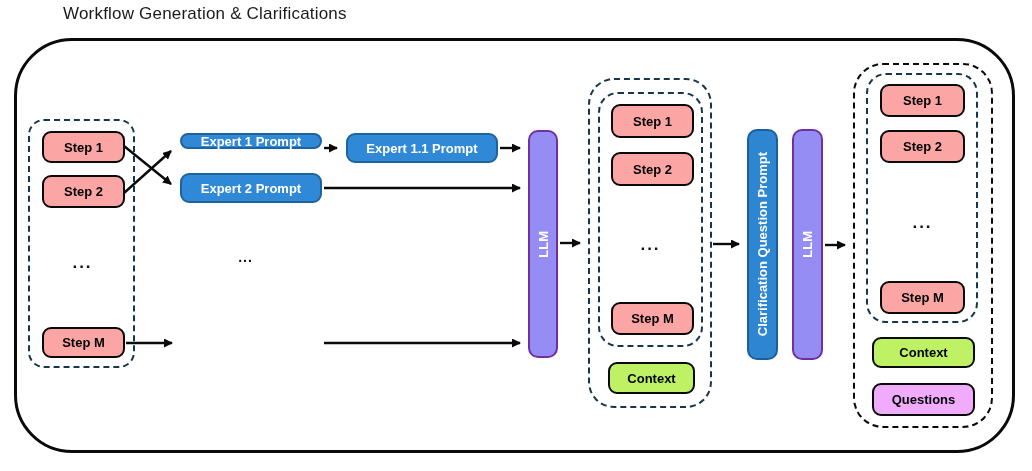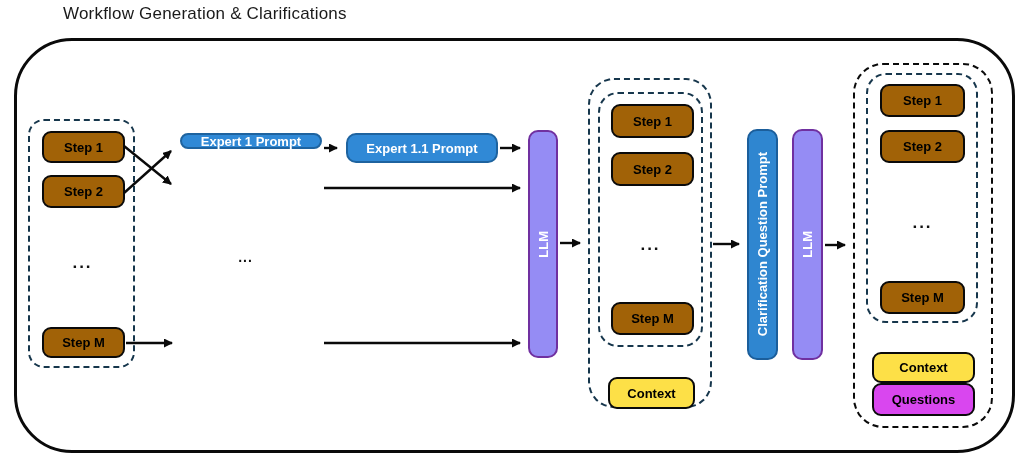--- a/index.html
+++ b/index.html
@@ -24,24 +24,24 @@
   .dashed{
     position:absolute;box-sizing:border-box;
     border:2.5px dashed #16364c;
   }
   .box{
     position:absolute;box-sizing:border-box;
     display:flex;align-items:center;justify-content:center;
     font-size:13px;font-weight:bold;color:#000;
     border-radius:9px;
   }
-  .step{background:#a16207;border:2.5px solid #0a0a0a;}
+  .step{background:#fca5a5;border:2.5px solid #0a0a0a;}
   .expert{background:#3089d6;border:2px solid #1e639f;color:#ffffff;}
-  .context{background:#fde047;border:2.5px solid #0a0a0a;margin-top:15px;}
-  .questions{background:#d946ef;border:2.5px solid #0a0a0a;}
+  .context{background:#bef264;border:2.5px solid #0a0a0a;}
+  .questions{background:#f0abfc;border:2.5px solid #0a0a0a;}
   .vbox{
     position:absolute;box-sizing:border-box;
     display:flex;align-items:center;justify-content:center;
     border-radius:10px;
   }
   .vbox span{
     writing-mode:vertical-rl;transform:rotate(180deg);
     white-space:nowrap;font-size:13px;font-weight:bold;color:#ffffff;
   }
   .llm{background:#958cf4;border:2.5px solid #7030a0;}
@@ -62,21 +62,22 @@
 
   <div class="frame"></div>
 
   <div class="dashed" style="left:28px;top:119px;width:107px;height:249px;border-radius:16px;"></div>
   <div class="box step" style="left:42px;top:131px;width:83px;height:32px;">Step 1</div>
   <div class="box step" style="left:42px;top:175px;width:83px;height:33px;">Step 2</div>
   <div class="dots" style="left:55px;top:258px;width:55px;">...</div>
   <div class="box step" style="left:42px;top:327px;width:83px;height:31px;">Step M</div>
 
   <div class="box expert" style="left:180px;top:133px;width:142px;height:16px;">Expert 1 Prompt</div>
-  <div class="box expert" style="left:346px;top:133px;width:152px;height:30px;border-radius:10px;">Expert 1.1 Prompt</div>
+  <div class="box expert" style="left:180px;top:173px;width:142px;height:30px;">Expert 2 Prompt</div>
+  <div class="box expert" style="left:346px;top:133px;width:152px;height:30px;">Expert 1.1 Prompt</div>
   <div class="dots" style="left:218px;top:252px;width:55px;font-size:14px;letter-spacing:1px;">...</div>
 
   <div class="vbox llm" style="left:528px;top:130px;width:30px;height:228px;">
     <span>LLM</span>
   </div>
 
   <div class="dashed" style="left:588px;top:78px;width:124px;height:330px;border-radius:26px;"></div>
   <div class="dashed" style="left:598px;top:92px;width:105px;height:255px;border-radius:20px;"></div>
   <div class="box step" style="left:611px;top:104px;width:83px;height:34px;">Step 1</div>
   <div class="box step" style="left:611px;top:152px;width:83px;height:34px;">Step 2</div>

